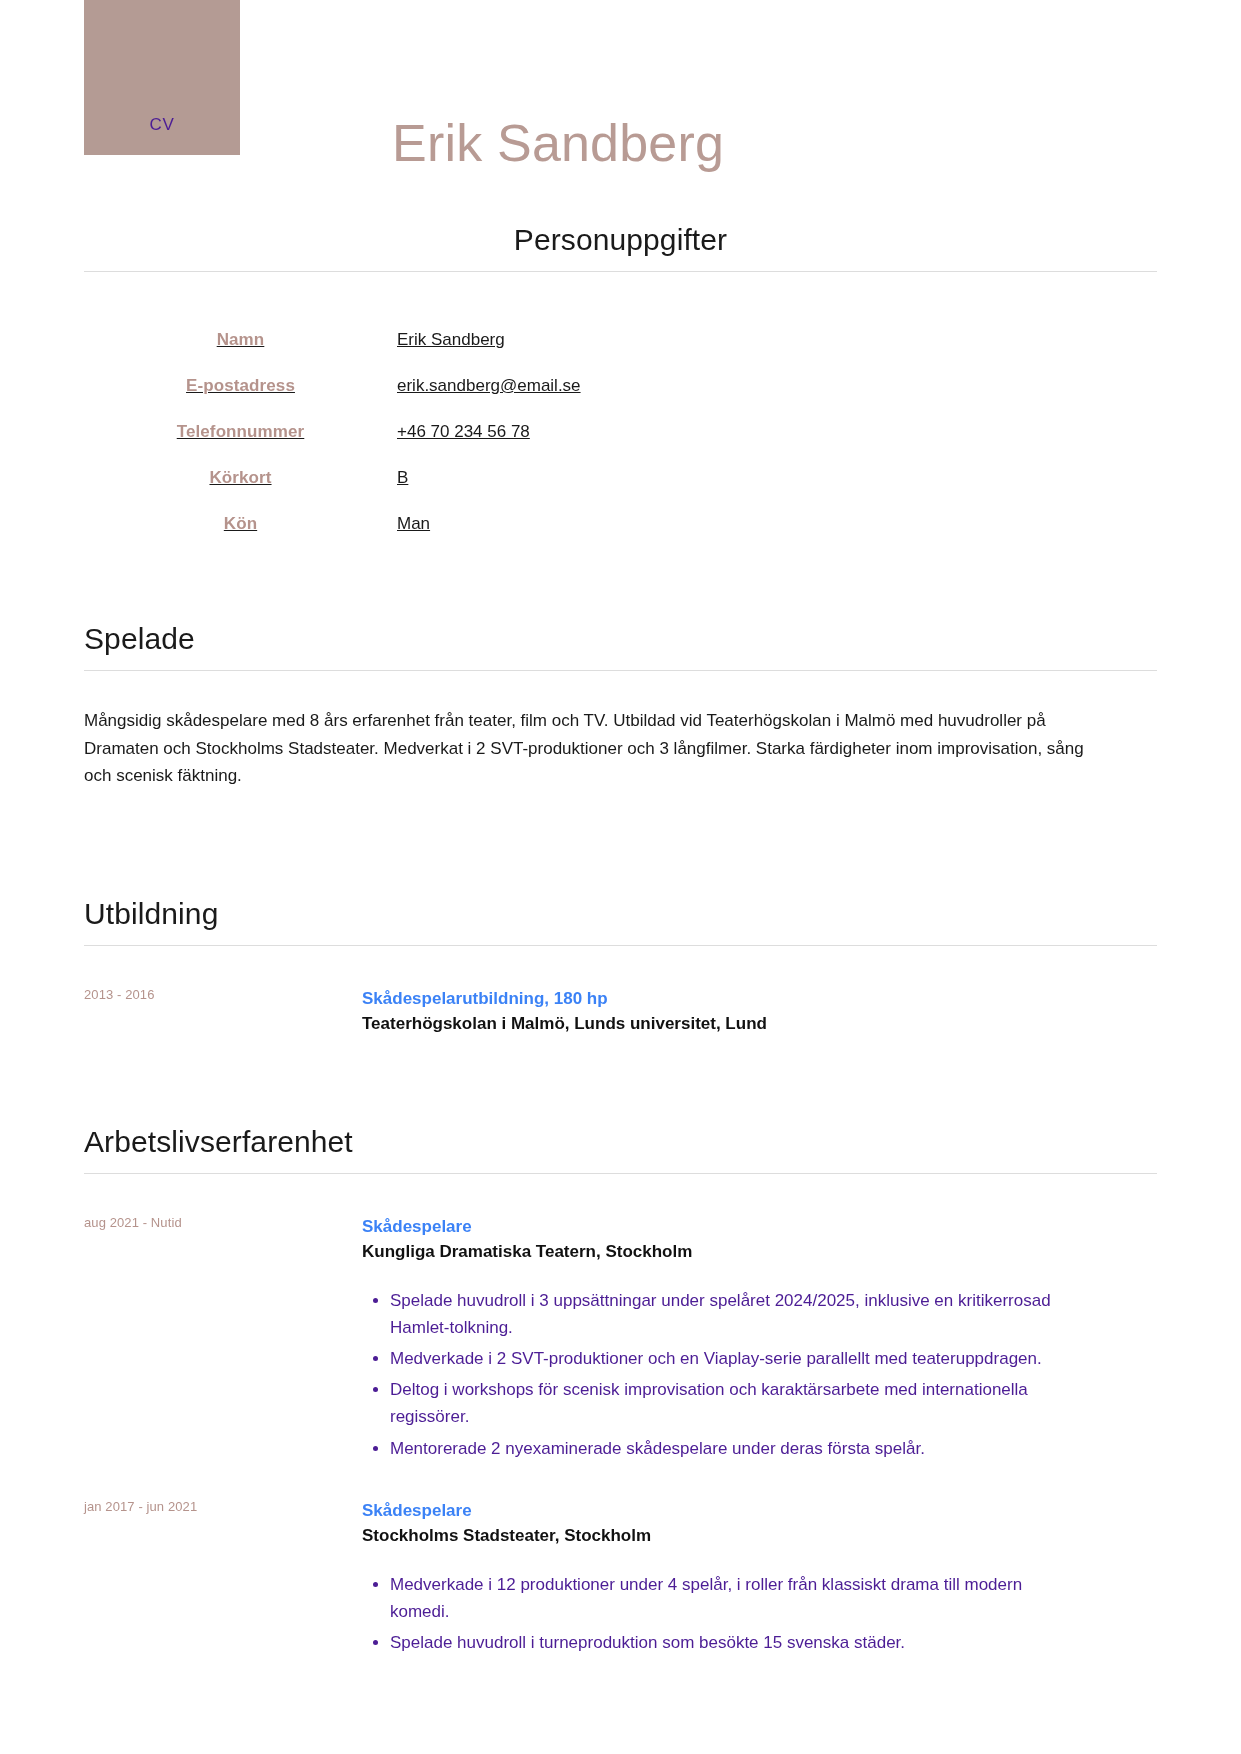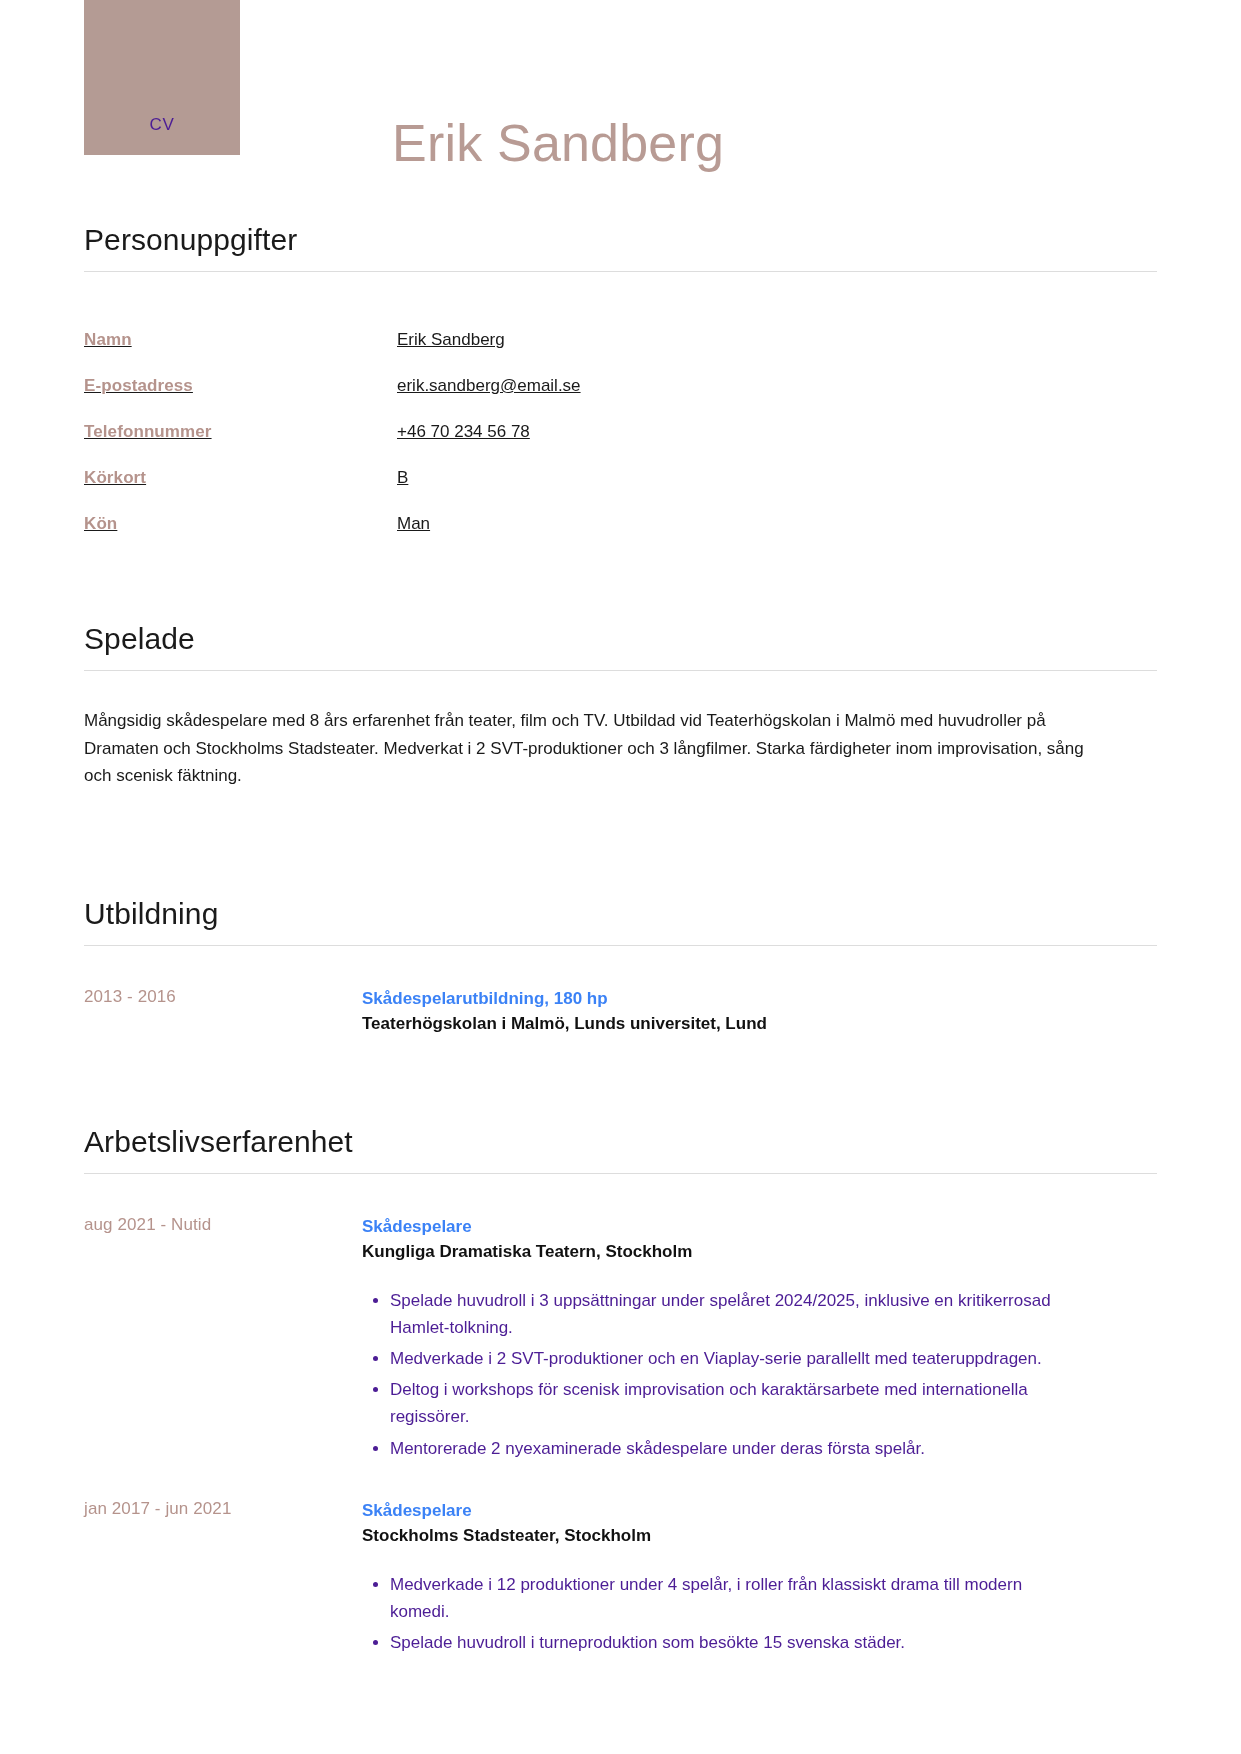--- a/index.html
+++ b/index.html
@@ -71,21 +71,21 @@
     margin: 0;
     padding: 0 0 14px 0;
     letter-spacing: 0.1px;
   }
   .section-rule {
     height: 1px;
     background: #dddddd;
     width: 100%;
   }
 
-  .sec-personal { padding-top: 58px; }
+  .sec-personal { padding-top: 58px; text-align: center; }
   .sec-profile  { padding-top: 88px; }
   .sec-education{ padding-top: 90px; }
   .sec-work     { padding-top: 88px; }
 
   
   .detail-list {
     margin-top: 58px;
     text-decoration: underline;
   }
   .detail-row {
@@ -118,21 +118,21 @@
   }
 
   
   .entry {
     display: flex;
     margin-top: 40px;
   }
   .entry-date {
     width: 278px;
     flex: 0 0 278px;
-    font-size: 17px;
+    font-size: 13px;
     color: #b5938c;
     letter-spacing: 0.1px;
     padding-top: 1px;
   }
   .entry-body {
     flex: 1 1 auto;
   }
   .entry-heading {
     font-size: 17px;
     font-weight: bold;

